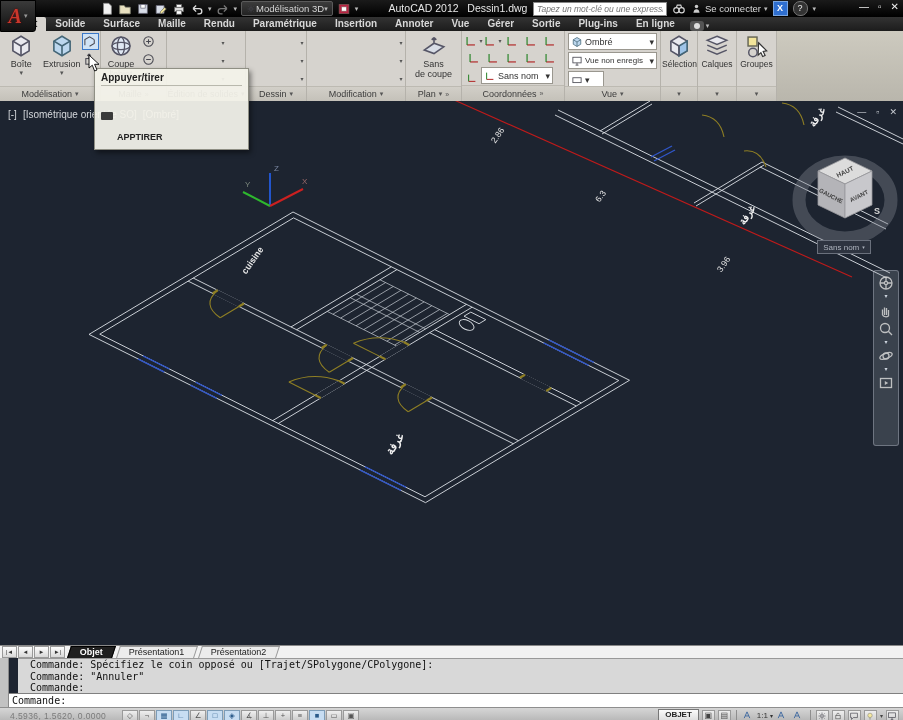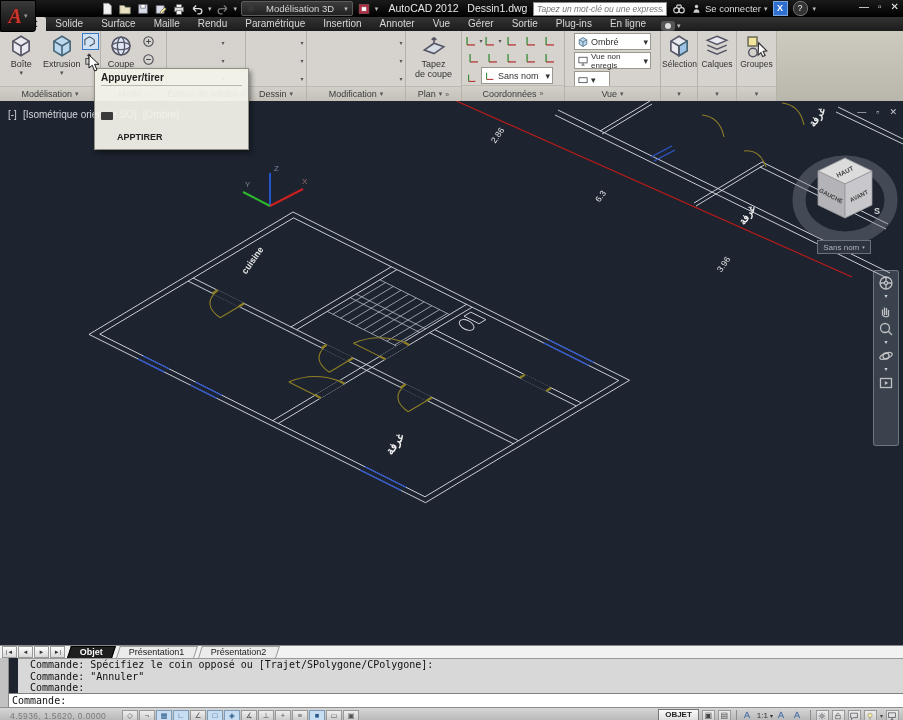--- a/index.html
+++ b/index.html
@@ -6,32 +6,32 @@
   .app{position:relative;width:903px;height:720px;overflow:hidden;font-family:"Liberation Sans",sans-serif;background:#1d2430;-webkit-font-smoothing:antialiased;}
   .abs{position:absolute;}
   
   .tbar{left:0;top:0;width:903px;height:17px;background:linear-gradient(#1a1a1a,#000);color:#ddd;}
   .applogo{left:0;top:0;width:34px;height:30px;background:linear-gradient(#3a3a3a,#101010);border:1px solid #000;border-radius:0 0 3px 0;display:flex;align-items:center;justify-content:center;z-index:30;}
   .applogo .bigA{font:italic bold 20px "Liberation Serif",serif;color:#c9372c;text-shadow:0 0 2px #600;}
   .applogo .crt{color:#999;font-size:7px;margin-left:2px;}
   .qat{left:100px;top:1px;height:15px;display:flex;align-items:center;gap:4px;}
   .qic{width:14px;height:14px;display:inline-block;}
   .crt{font-size:7px;color:#bbb;}
-  .wsdrop{height:13px;background:linear-gradient(#3c3c3c,#222);border:1px solid #5a5a5a;border-radius:2px;display:flex;align-items:center;gap:10px;padding:0 4px;color:#d6d6d6;font-size:9.5px;}
+  .wsdrop{height:13px;background:linear-gradient(#3c3c3c,#222);border:1px solid #5a5a5a;border-radius:2px;display:flex;align-items:center;gap:0;padding:0 4px;color:#d6d6d6;font-size:9.5px;}
   .wtitle{left:368px;top:2px;width:180px;text-align:center;color:#e6e6e6;font-size:10.5px;white-space:nowrap;}
   .infocenter{left:533px;top:1px;height:15px;display:flex;align-items:center;gap:5px;}
   .srch{width:126px;height:12px;background:#fff;border:1px solid #888;font:italic 8.5px "Liberation Sans",sans-serif;color:#777;padding:0 3px;}
   .signin{color:#ddd;font-size:9.5px;display:flex;align-items:center;gap:3px;}
   .xchg{width:13px;height:13px;background:#2f6fd0;border:1px solid #7aa6e0;color:#fff;font-size:9px;font-weight:bold;text-align:center;line-height:13px;}
   .helpq{width:13px;height:13px;border-radius:7px;background:#333;border:1px solid #777;color:#eee;font-size:9px;text-align:center;line-height:12px;}
   .winctl{right:4px;top:1px;display:flex;gap:9px;color:#eee;font-size:10px;z-index:31;}
   .winctl span{cursor:default;}
   
   .tabrow{left:0;top:17px;width:903px;height:14px;background:linear-gradient(#333,#1c1c1c);display:flex;align-items:flex-end;box-sizing:border-box;}
-  .rtab{font-size:10px;color:#d8d8d8;padding:1px 9px 1px 9px;height:12px;line-height:12px;}
+  .rtab{font-size:10px;color:#d8d8d8;padding:1px 9px 1px 9px;height:12px;line-height:12px;font-weight:bold;}
   .rtab.active{background:#d6d3ce;color:#222;border-radius:2px 2px 0 0;font-weight:bold;}
   .tab-extra{display:flex;align-items:center;gap:2px;margin-left:6px;}
   
   .ribbon{left:0;top:31px;width:903px;height:70px;background:#d6d3ce;display:flex;}
   .panel{display:flex;flex-direction:column;border-right:1px solid #b5b2ab;box-sizing:border-box;}
   .pbody{height:55px;display:flex;align-items:flex-start;padding:1px 1px 0 1px;box-sizing:border-box;}
   .plabel{height:15px;background:linear-gradient(#d2cfc8,#c4c1b9);border-top:1px solid #bdbab2;font-size:9px;color:#3c3c3c;display:flex;align-items:center;justify-content:center;gap:3px;white-space:nowrap;overflow:hidden;}
   .plabel .pcaret{font-size:7px;color:#555;}
   .bigbtn{width:42px;height:54px;display:flex;flex-direction:column;align-items:center;font-size:9px;color:#333;}
   .bigbtn .ic24{width:26px;height:26px;margin-top:1px;}
@@ -39,21 +39,21 @@
   .bigbtn .bcaret{font-size:7px;color:#555;line-height:7px;}
   .smcol{display:flex;flex-direction:column;gap:1px;padding-top:1px;}
   .smbtn{width:17px;height:17px;display:flex;align-items:center;justify-content:center;}
   .smbtn .ic16{width:15px;height:15px;}
   .smbtn.hover{background:#cfe2f5;border:1px solid #3a78c8;box-sizing:border-box;}
   .grid3{display:grid;grid-template-columns:repeat(3,19px);grid-auto-rows:18px;padding-top:1px;}
   .grid5{display:grid;grid-template-columns:repeat(5,19px);grid-auto-rows:18px;padding-top:1px;}
   .cell{display:flex;align-items:center;justify-content:center;}
   .cell .ic16{width:14px;height:14px;}
   .cell .ccaret{font-size:6px;color:#555;margin-left:1px;}
-  .vrow{display:flex;align-items:center;background:#fff;border:1px solid #9a978f;height:15px;margin:1px 8px;padding:0 2px;gap:2px;font-size:9px;color:#333;}
+  .vrow{display:flex;align-items:center;background:#fff;border:1px solid #9a978f;height:15px;margin:1px 2px;padding:0 2px;gap:2px;font-size:9px;color:#333;}
   .vrow .ic16{width:12px;height:12px;}
   .vstack{display:flex;flex-direction:column;width:100%;}
   
   .tooltip{left:94px;top:68px;width:155px;background:rgba(243,242,234,0.94);border:1px solid #8f8f84;box-shadow:2px 3px 5px rgba(0,0,0,.45);z-index:40;font-size:9px;color:#222;padding:3px 6px 4px 6px;box-sizing:border-box;}
   .tooltip .tt-title{font-weight:bold;font-size:10px;margin-bottom:2px;}
   .tooltip .tt-desc{margin-bottom:3px;line-height:10px;}
   .tooltip .tt-cmdrow{display:flex;align-items:center;gap:4px;border-top:1px solid #b9b8ad;padding:3px 0;}
   .tooltip .tt-cmd{font-weight:bold;margin-top:43px;}
   .tooltip .tt-kbd{width:12px;height:8px;background:#3a3a3a;border-radius:1px;}
   .tooltip .tt-help{border-top:1px solid #b9b8ad;padding-top:3px;color:#333;}
@@ -425,21 +425,21 @@
         </div>
     </div>
 
     <div class="panel" style="width:56px">
       <div class="pbody" style="justify-content:center;width:100%">
         <div class="bigbtn" style="width:50px">
           <span class="ic24" style="display: inline-block;"><svg viewBox="0 0 16 16" width="100%" height="100%">
                 <path d="M2 10.5l6-4.2 6 2.2-6 4.2z" fill="#d8dde6" stroke="#556" stroke-width="1"></path>
                 <path d="M8 6V2.8m0 0L6.6 4.2M8 2.8l1.4 1.4" stroke="#556" fill="none" stroke-width="1"></path>
               </svg></span>
-          <span class="blabel">Tapez</span>
+          <span class="blabel">Sans</span>
           <span class="blabel">de coupe</span>
         </div>
       </div>
       <div class="plabel">
           <span>Plan</span>
           <span class="pcaret">▾</span>
           <span class="pcaret">»</span>
         </div>
     </div>
 

